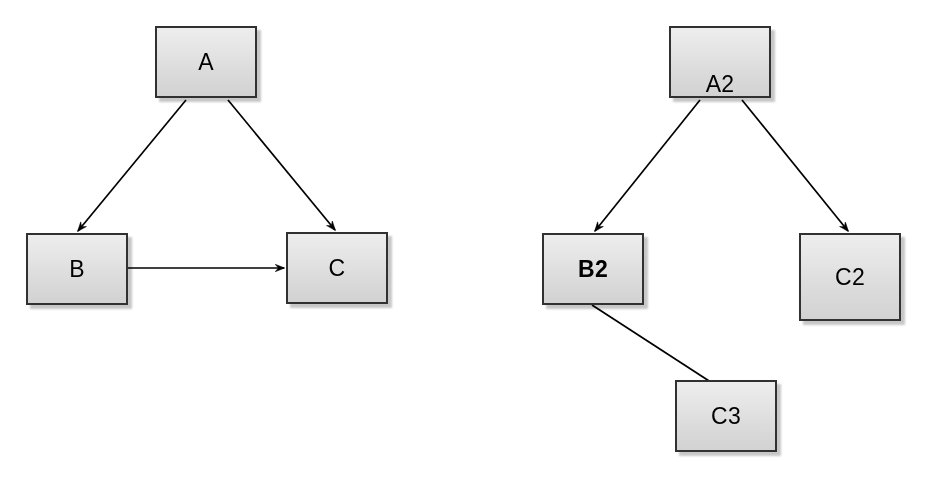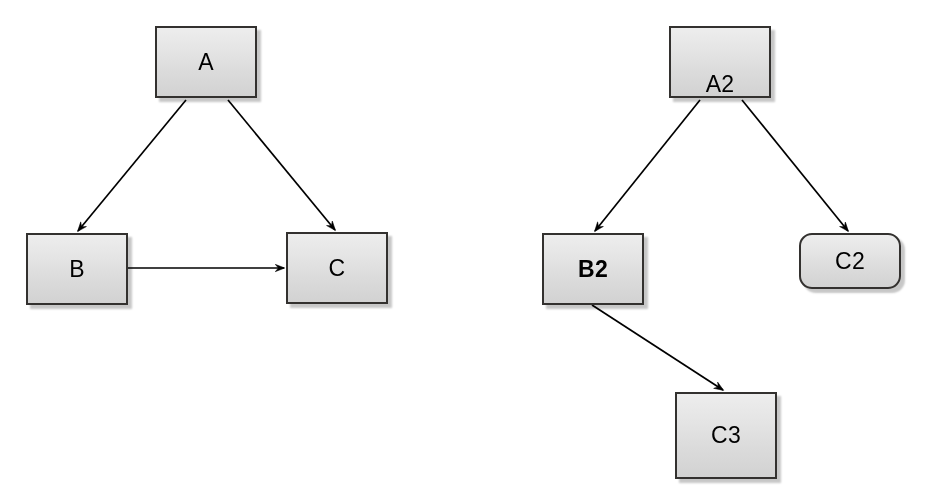--- a/index.html
+++ b/index.html
@@ -87,20 +87,20 @@
   <div class="node" id="node-c" style="left: 286px; top: 232px; width: 102px; height: 72px;">
     <span class="node-label">C</span>
   </div>
 
   <div class="node" id="node-a2" style="left: 669px; top: 26px; width: 102px; height: 72px;">
     <span class="node-label">A2</span>
   </div>
   <div class="node" id="node-b2" style="left: 542px; top: 233px; width: 102px; height: 72px; font-weight: bold;">
     <span class="node-label">B2</span>
   </div>
-  <div class="node" id="node-c2" style="left: 799px; top: 233px; width: 102px; height: 56px; border-radius: 13px;">
+  <div class="node" id="node-c2" style="left: 799px; top: 233px; width: 102px; height: 88px;">
     <span class="node-label">C2</span>
   </div>
-  <div class="node" id="node-c3" style="left: 675px; top: 392px; width: 102px; height: 87px;">
+  <div class="node" id="node-c3" style="left: 675px; top: 380px; width: 102px; height: 72px;">
     <span class="node-label">C3</span>
   </div>
 
 </div>
 
 </body></html>

